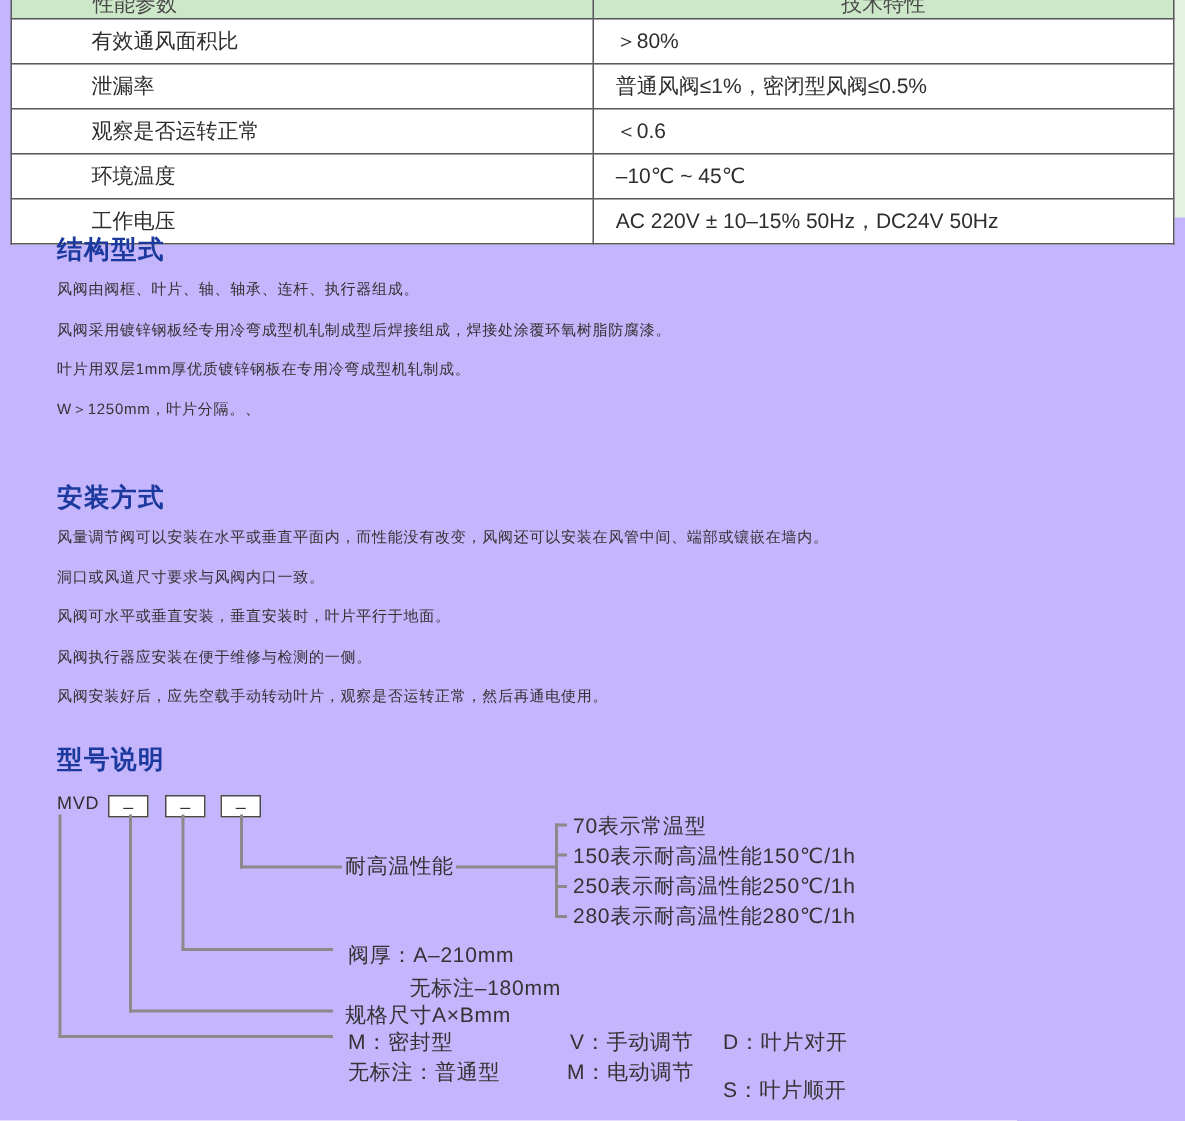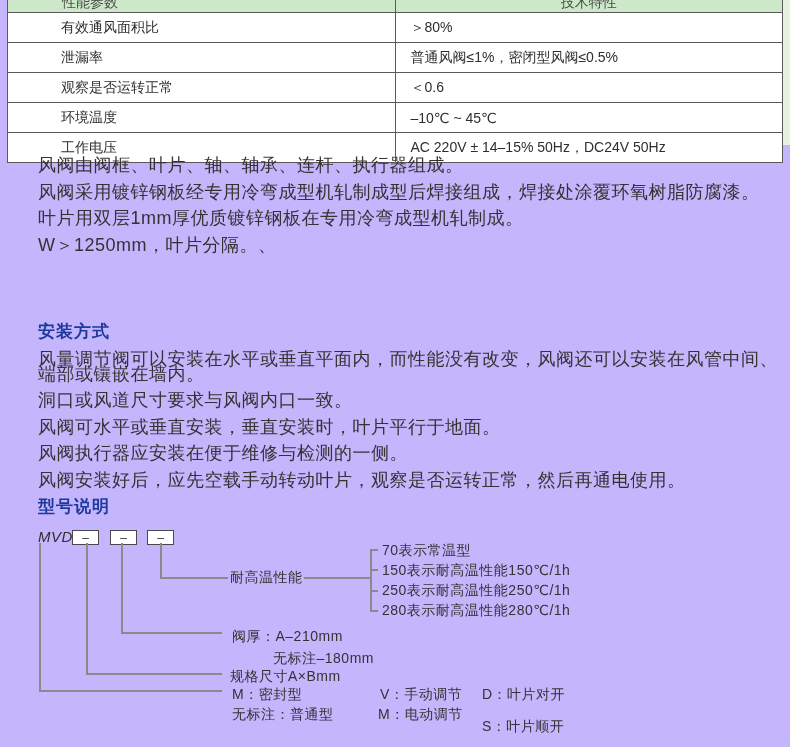--- a/index.html
+++ b/index.html
@@ -23,34 +23,34 @@
   table.spec th.h-right .clipped{text-align:center;}
   table.spec td{height:27px;}
   td.c-label{width:204px;padding-left:53px;}
   td.c-value{padding-left:15px;}
   
   .section{position:absolute;left:38px;}
   .section h2{
     margin:0 0 11px 0;font-size:17px;line-height:18px;font-weight:bold;
     color:var(--accent-blue,#1c3a9e);letter-spacing:1px;
   }
-  .section p{margin:0 0 12px 0;font-size:18px;line-height:14.5px;color:#333;letter-spacing:0.5px;}
+  .section p{margin:0 0 12px 0;font-size:10px;line-height:14.5px;color:#333;letter-spacing:0.5px;}
   .sec-structure{top:158px;}
   .sec-install{top:323px;}
   .sec-model{top:498px;}
   
   .diagram{position:absolute;inset:0;font-size:14px;color:#333;}
   .diagram .t{position:absolute;white-space:nowrap;line-height:14px;letter-spacing:0.5px;}
   .vline{position:absolute;width:2px;background:#8a8a8a;}
   .hline{position:absolute;height:2px;background:#8a8a8a;}
   .dbox{
     position:absolute;width:25px;height:13px;border:1.5px solid #4a4a4a;background:#fff;
     display:flex;align-items:center;justify-content:center;font-size:12px;color:#333;line-height:10px;
   }
-  .mvd{position:absolute;left:38px;top:528px;font-size:15px;letter-spacing:0.5px;color:#2e2e2e;font-style:italic;}
+  .mvd{position:absolute;left:38px;top:528px;font-size:12px;letter-spacing:0.5px;color:#2e2e2e;}
 </style>
 </head>
 <body>
 
 <div class="page">
 
   <div class="right-tint"></div>
 
   <table class="spec">
     <tbody>
@@ -73,26 +73,27 @@
     <tr>
       <td class="c-label">观察是否运转正常</td>
       <td class="c-value">＜0.6</td>
     </tr>
     <tr>
       <td class="c-label">环境温度</td>
       <td class="c-value">–10℃ ~ 45℃</td>
     </tr>
     <tr>
       <td class="c-label">工作电压</td>
-      <td class="c-value">AC 220V ± 14–15% 50Hz，DC24V 50Hz</td>
+      <td class="c-value">AC 220V ± 10–15% 50Hz，DC24V 50Hz</td>
     </tr>
   </tbody>
     </table>
 
   <div class="section sec-structure">
+    <h2>结构型式</h2>
     <p>风阀由阀框、叶片、轴、轴承、连杆、执行器组成。</p>
     <p>风阀采用镀锌钢板经专用冷弯成型机轧制成型后焊接组成，焊接处涂覆环氧树脂防腐漆。</p>
     <p>叶片用双层1mm厚优质镀锌钢板在专用冷弯成型机轧制成。</p>
     <p>W＞1250mm，叶片分隔。、</p>
   </div>
 
   <div class="section sec-install">
     <h2>安装方式</h2>
     <p>风量调节阀可以安装在水平或垂直平面内，而性能没有改变，风阀还可以安装在风管中间、端部或镶嵌在墙内。</p>
     <p>洞口或风道尺寸要求与风阀内口一致。</p>

